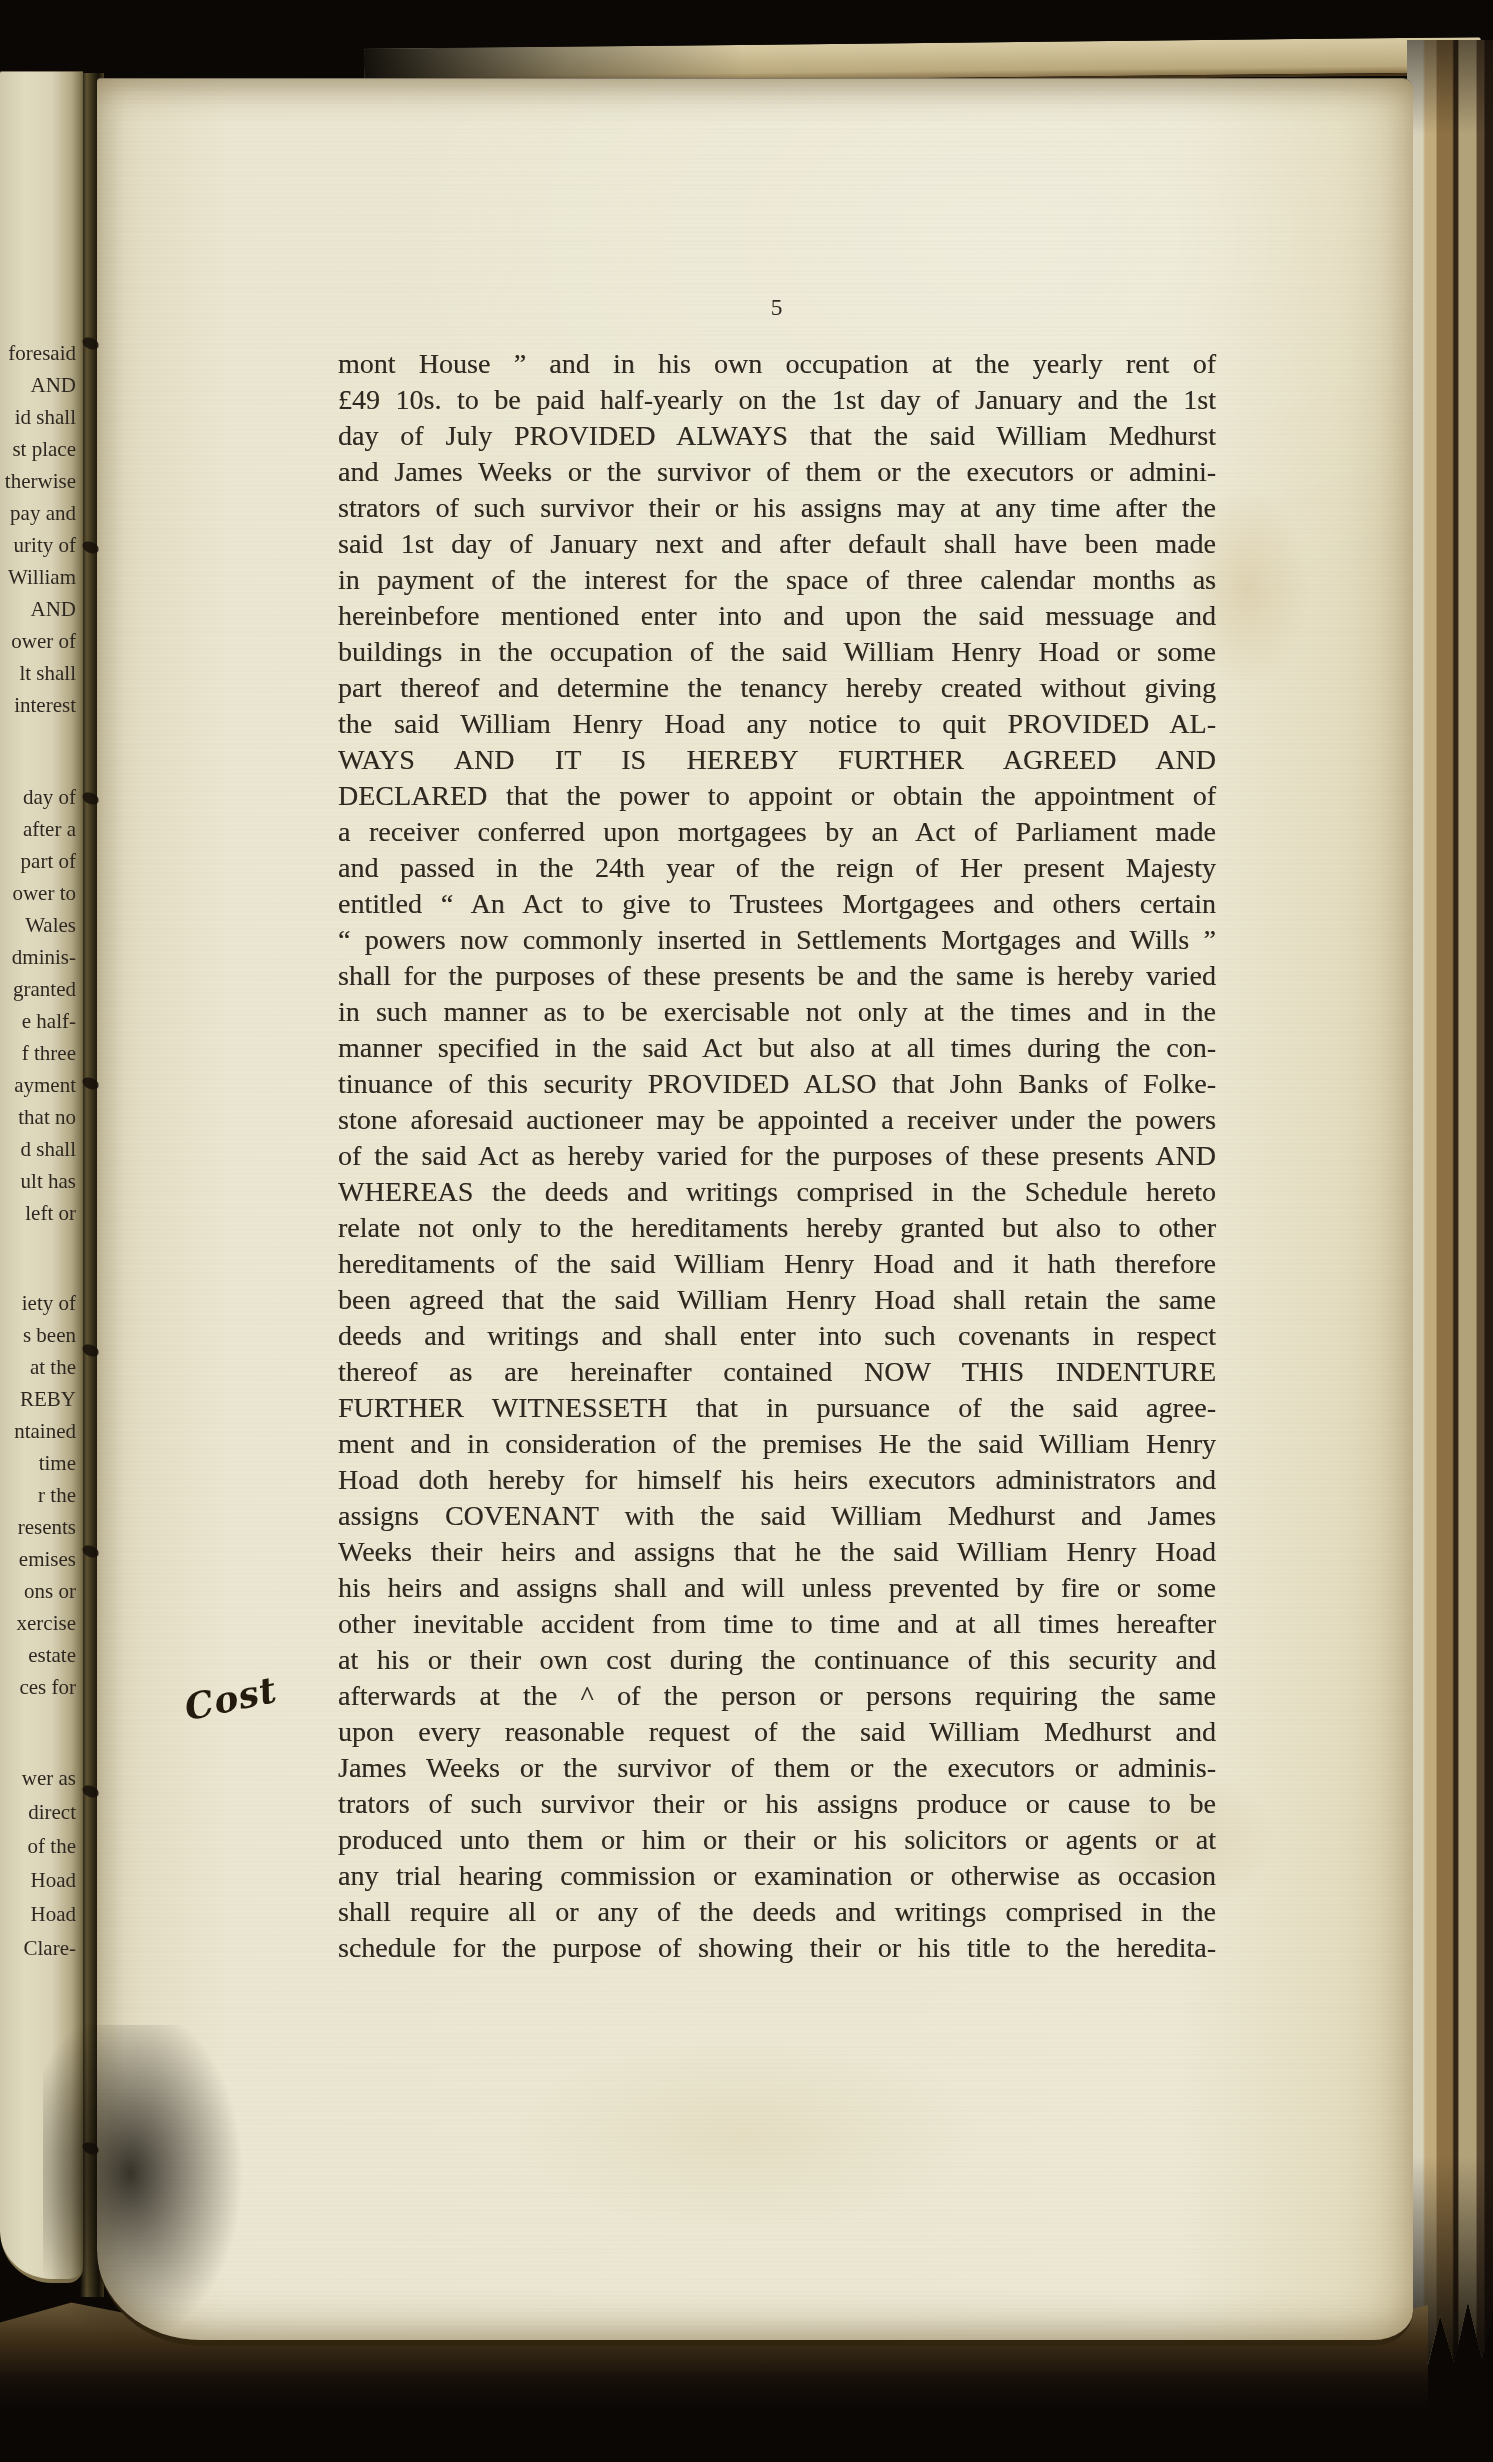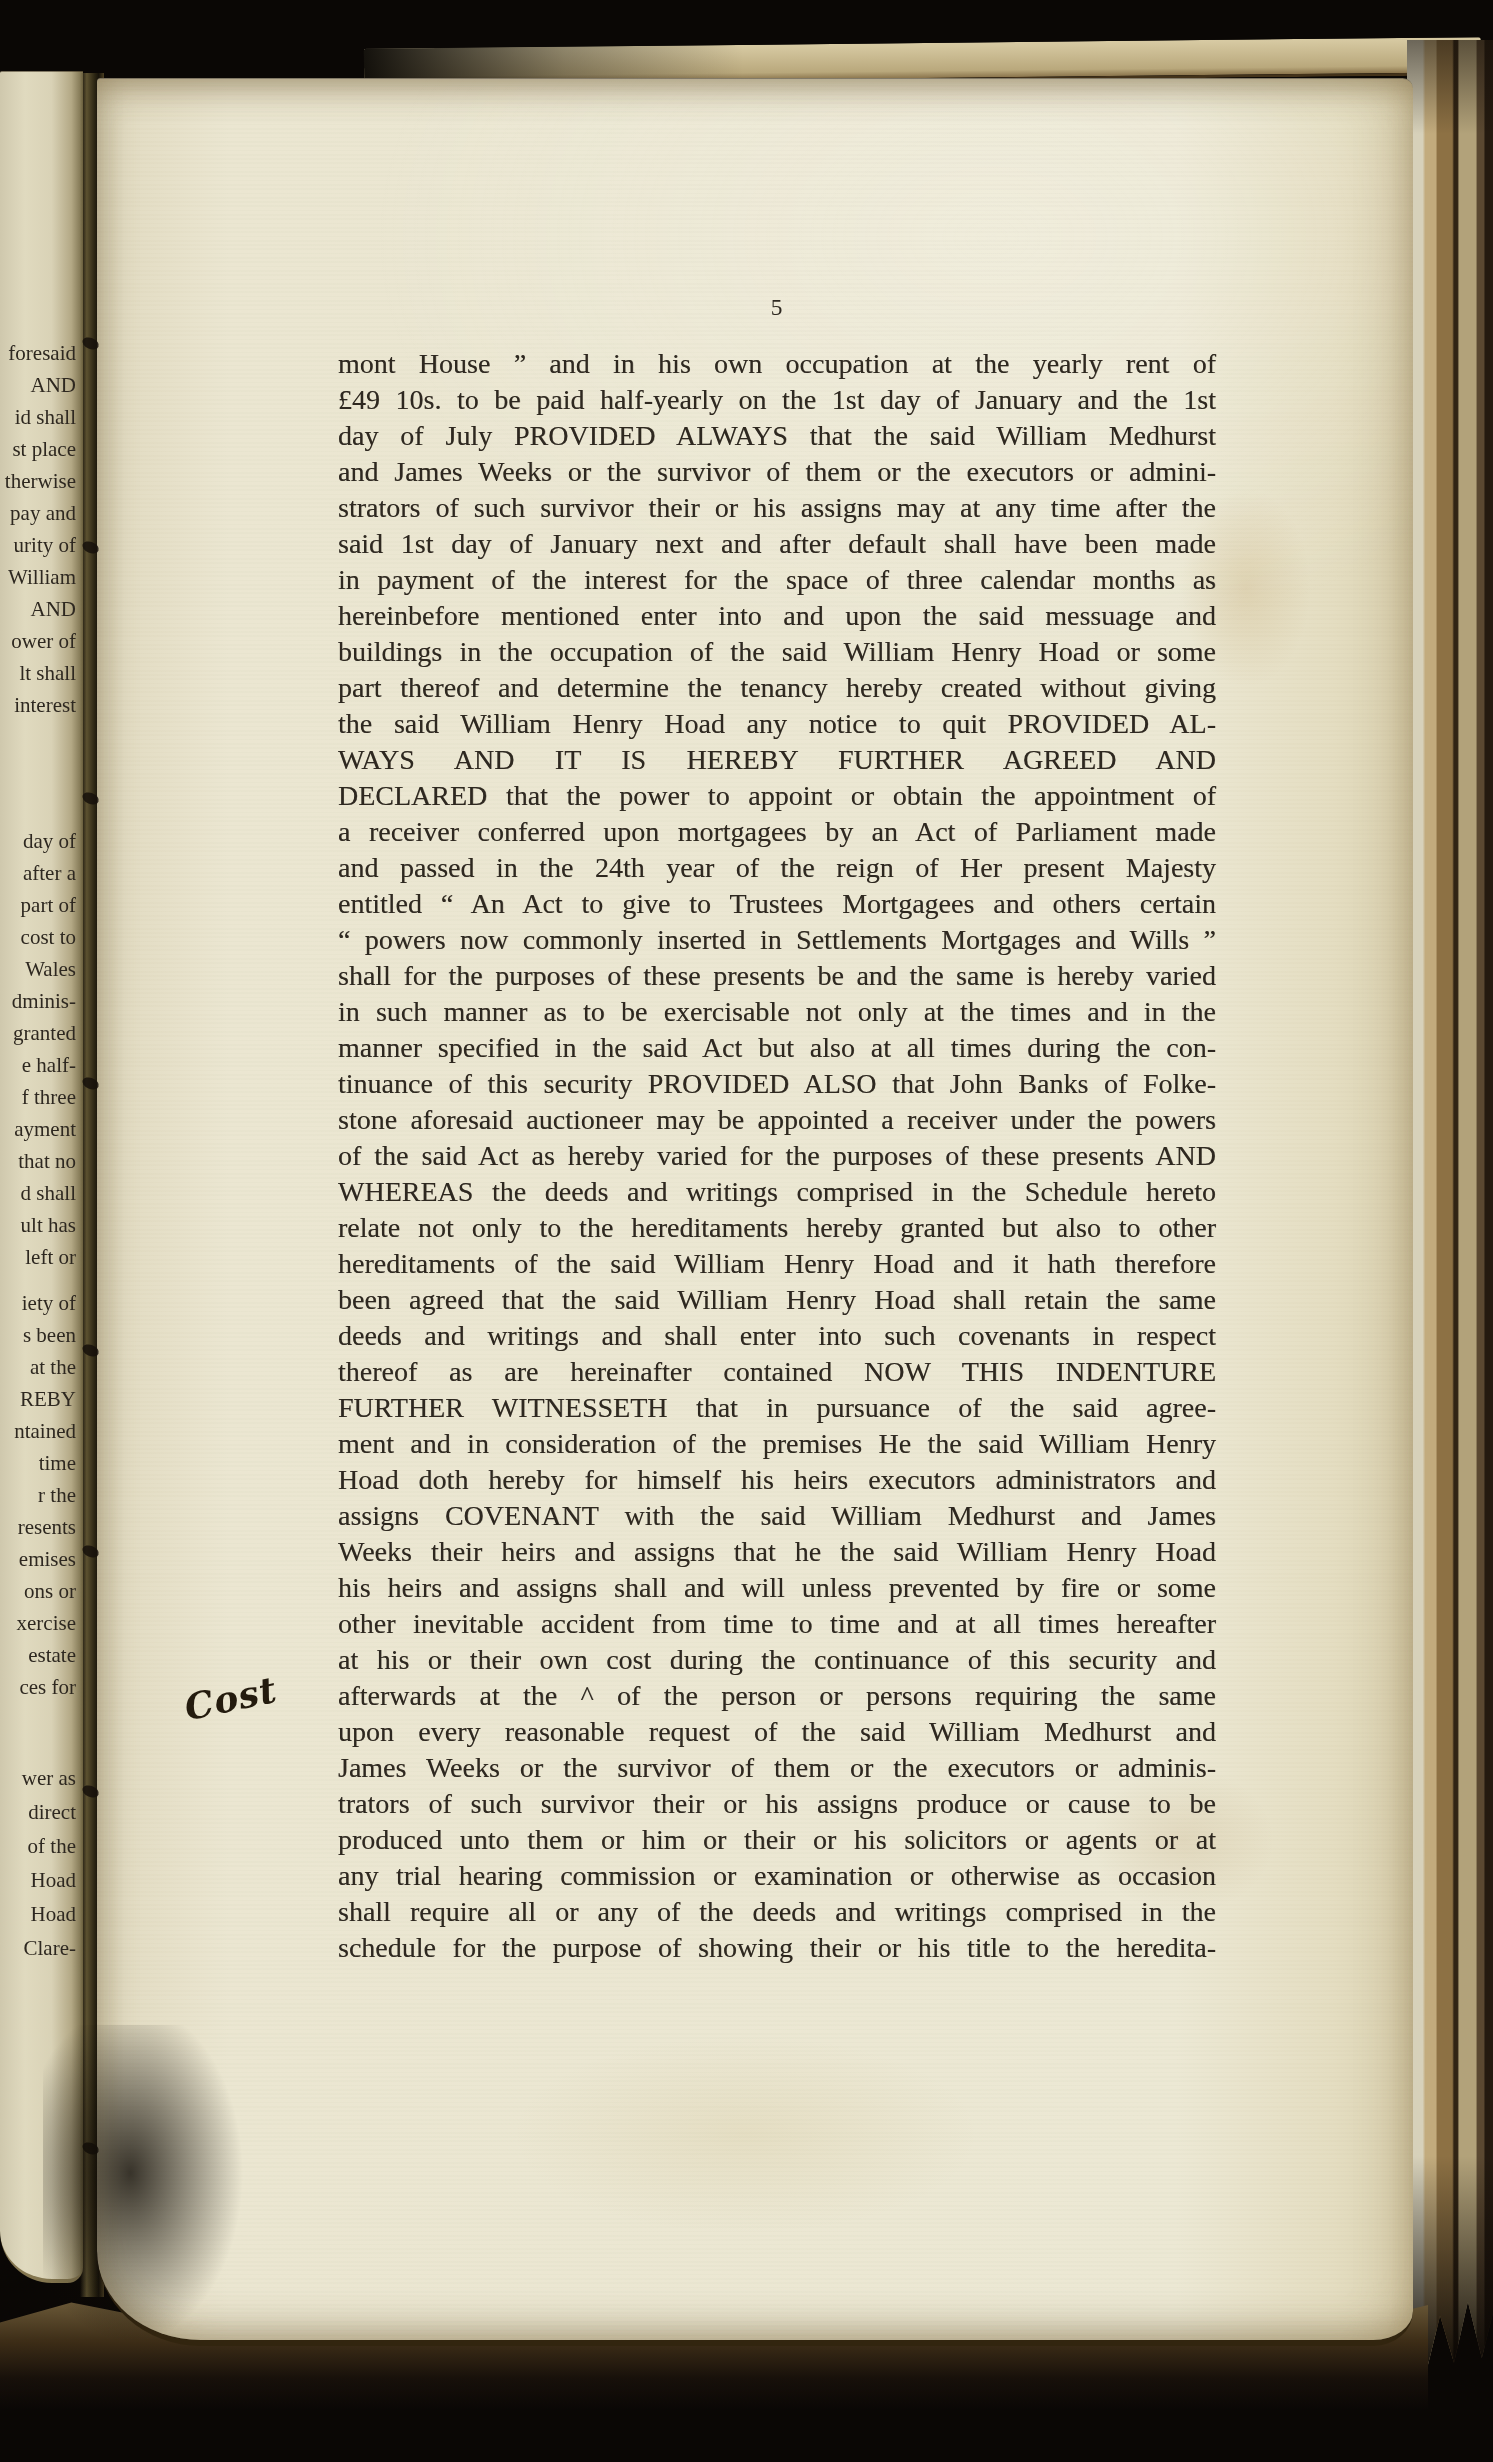--- a/index.html
+++ b/index.html
@@ -44,21 +44,21 @@
     font-size: 21px;
   }
   .frag-line {
     text-align: right;
     white-space: nowrap;
     height: 32px;
     line-height: 32px;
     overflow: visible;
   }
   .fb1 { top: 265px; }   
-  .fb2 { top: 709px; margin-top: 44px; }
+  .fb2 { top: 709px; }
   .fb3 { top: 1215px; }
   .fb4 { top: 1689px; }
   .fb4 .frag-line { height: 34px; line-height: 34px; }
 
   
   .gutter {
     position: absolute;
     left: 80px; top: 73px;
     width: 24px; height: 2224px;
     background: linear-gradient(90deg, rgba(90,78,45,0), #5c5130 28%, #2a2412 62%, #16120a 78%, #4c3f22 100%);
@@ -193,21 +193,21 @@
         <div class="frag-line">William</div>
         <div class="frag-line">AND</div>
         <div class="frag-line">ower of</div>
         <div class="frag-line">lt shall</div>
         <div class="frag-line">interest</div>
       </div>
     <div class="frag-block fb2">
         <div class="frag-line">day of</div>
         <div class="frag-line">after a</div>
         <div class="frag-line">part of</div>
-        <div class="frag-line">cost to</div>
+        <div class="frag-line">ower to</div>
         <div class="frag-line">Wales</div>
         <div class="frag-line">dminis-</div>
         <div class="frag-line">granted</div>
         <div class="frag-line">e half-</div>
         <div class="frag-line">f three</div>
         <div class="frag-line">ayment</div>
         <div class="frag-line">that no</div>
         <div class="frag-line">d shall</div>
         <div class="frag-line">ult has</div>
         <div class="frag-line">left or</div>

